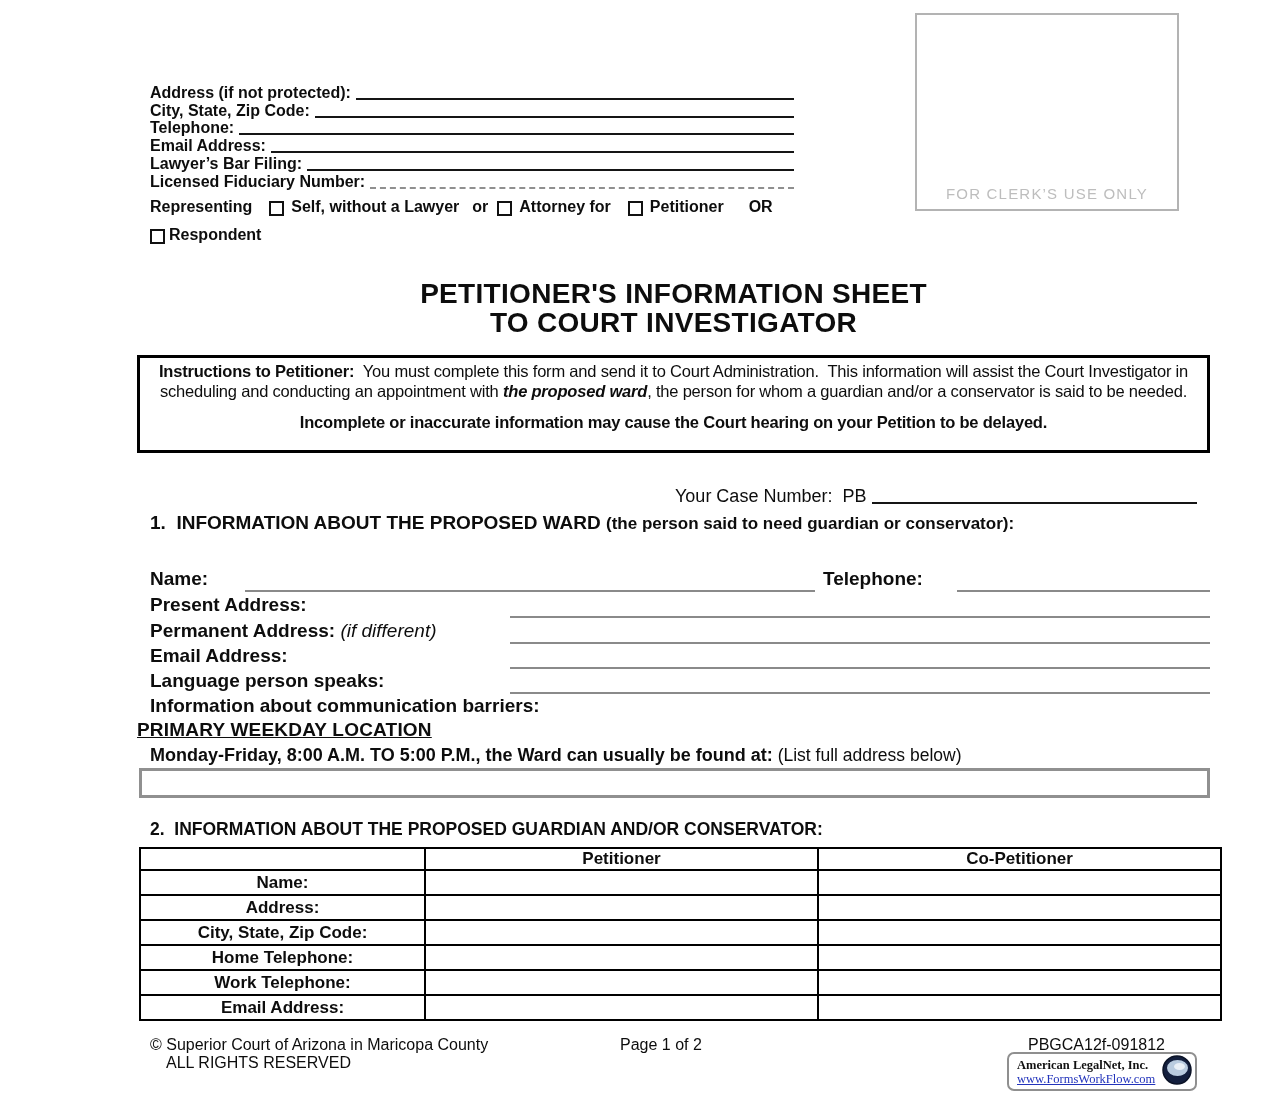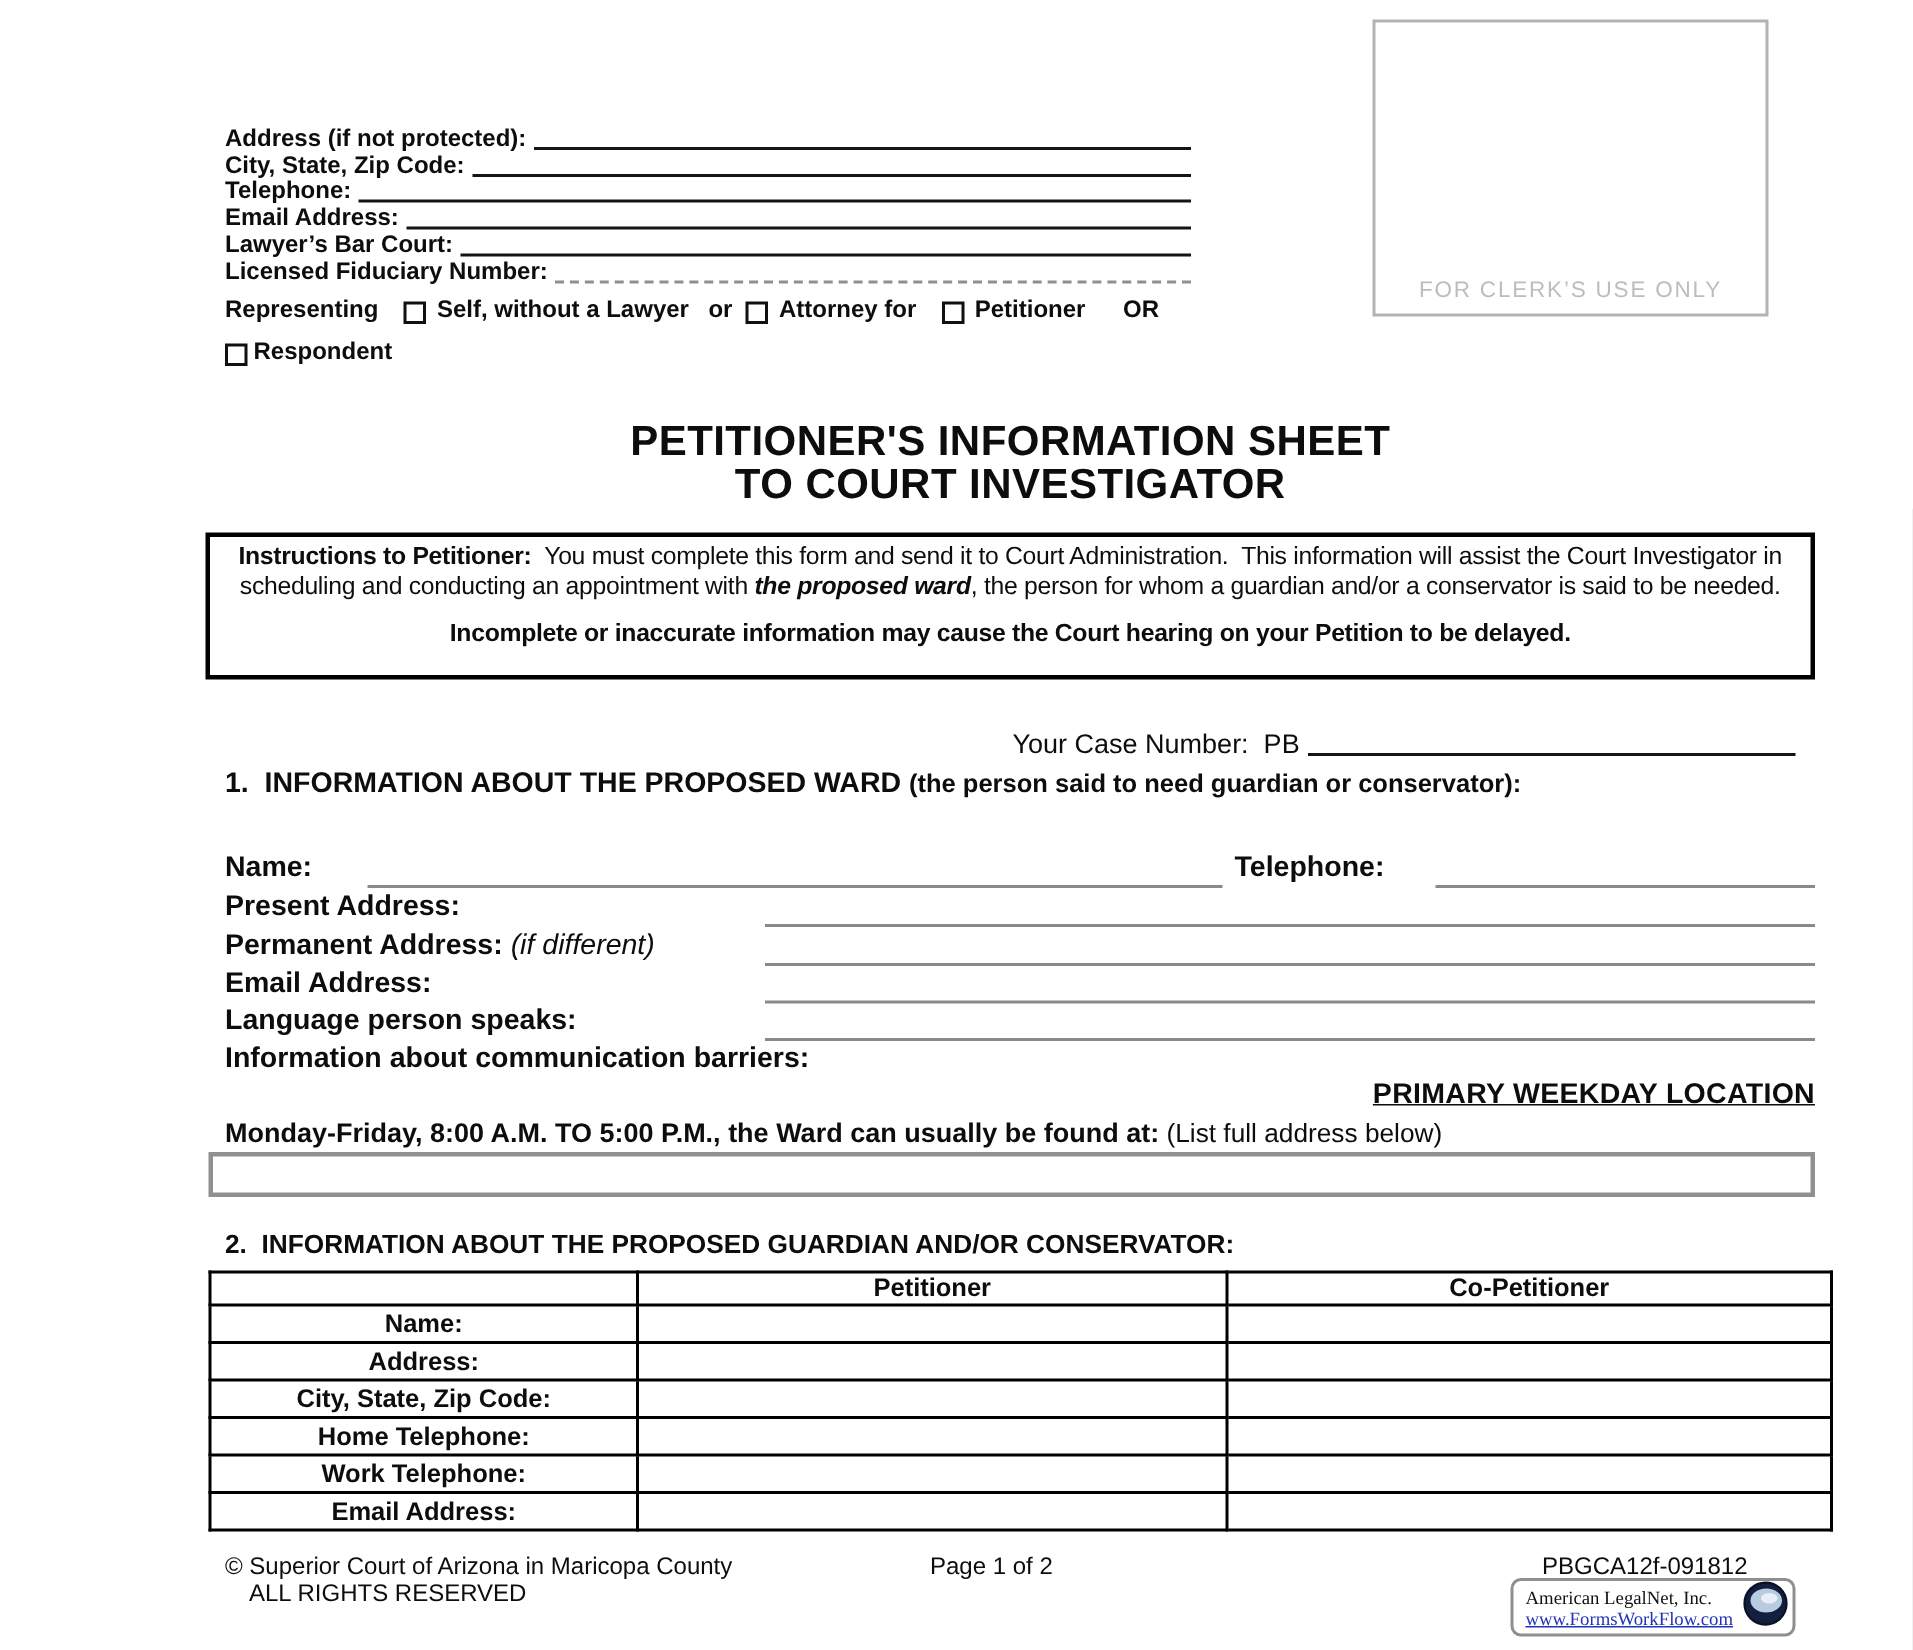--- a/index.html
+++ b/index.html
@@ -48,21 +48,21 @@
   #case-number .lbl { font-size:18px; font-weight:normal; white-space:pre; line-height:20px; padding-right:6px; }
 
   
   .abs { position:absolute; }
   .s1-label { font-size:19px; font-weight:bold; line-height:22px; white-space:pre; }
   .s1-note { font-size:19px; font-style:italic; font-weight:normal; }
   .s1-line { position:absolute; height:2px; background:#8a8a8a; }
   #s1-heading { left:150px; top:512px; }
   #s1-heading .h1-main { font-size:19px; font-weight:bold; white-space:pre; }
   #s1-heading .h1-paren { font-size:17px; font-weight:bold; }
-  #primary-title { left:137px; top:719px; width:1073px; text-align:right; }
+  #primary-title { left:137px; top:719px; width:1073px; text-align:left; }
   #primary-title span { font-size:19px; font-weight:bold; text-decoration:underline; letter-spacing:.2px; }
   #weekday-line { left:150px; top:745px; white-space:nowrap; }
   #weekday-line .wb { font-size:18px; font-weight:bold; }
   #weekday-line .wn { font-size:17.5px; }
   #weekday-box { left:139px; top:768px; width:1071px; height:30px; border:3px solid #909090; background:#fff; }
 
   
   #s2-heading { left:150px; top:819px; font-size:17.5px; font-weight:bold; white-space:pre; }
   #gc-table { position:absolute; left:139px; top:847px; border-collapse:collapse; table-layout:fixed; }
   #gc-table td, #gc-table th { border:2px solid #000; padding:0 4px; background:#fff; }
@@ -71,21 +71,21 @@
   #gc-table td.rl { font-size:17px; font-weight:bold; text-align:center; }
 
   
   .foot { position:absolute; font-size:16px; line-height:18px; white-space:nowrap; }
   #legalnet-badge {
     position:absolute; left:1007px; top:1052px; width:190px; height:39px;
     border:2px solid #8f8f8f; border-radius:7px; background:#fff;
     display:flex; align-items:center; padding:2px 3px 2px 8px;
   }
   #legalnet-badge .txt { flex:1; font-family:"Liberation Serif", serif; line-height:14px; }
-  #legalnet-badge .co { font-size:12.5px; font-weight:normal; color:#111; }
+  #legalnet-badge .co { font-size:12.5px; font-weight:bold; color:#111; }
   #legalnet-badge .url { font-size:12.5px; color:#2233bb; text-decoration:underline; }
 </style>
 </head>
 <body>
 
 <div id="page">
 
   <div class="tl-row" style="top:84px">
     <span class="lbl">Address (if not protected):</span>
     <span class="fill-line"></span>
@@ -96,21 +96,21 @@
   </div>
   <div class="tl-row" style="top:119px">
     <span class="lbl">Telephone:</span>
     <span class="fill-line"></span>
   </div>
   <div class="tl-row" style="top:137px">
     <span class="lbl">Email Address:</span>
     <span class="fill-line"></span>
   </div>
   <div class="tl-row" style="top:155px">
-    <span class="lbl">Lawyer’s Bar Court:</span>
+    <span class="lbl">Lawyer’s Bar Filing:</span>
     <span class="fill-line"></span>
   </div>
   <div class="tl-row" style="top:173px">
     <span class="lbl">Licensed Fiduciary Number:</span>
     <span class="fill-line dashed"></span>
   </div>
 
   <div class="rep-row" style="top:198px">
     <span>Representing</span>
     <span class="cbx" style="margin-left:17px"></span>

